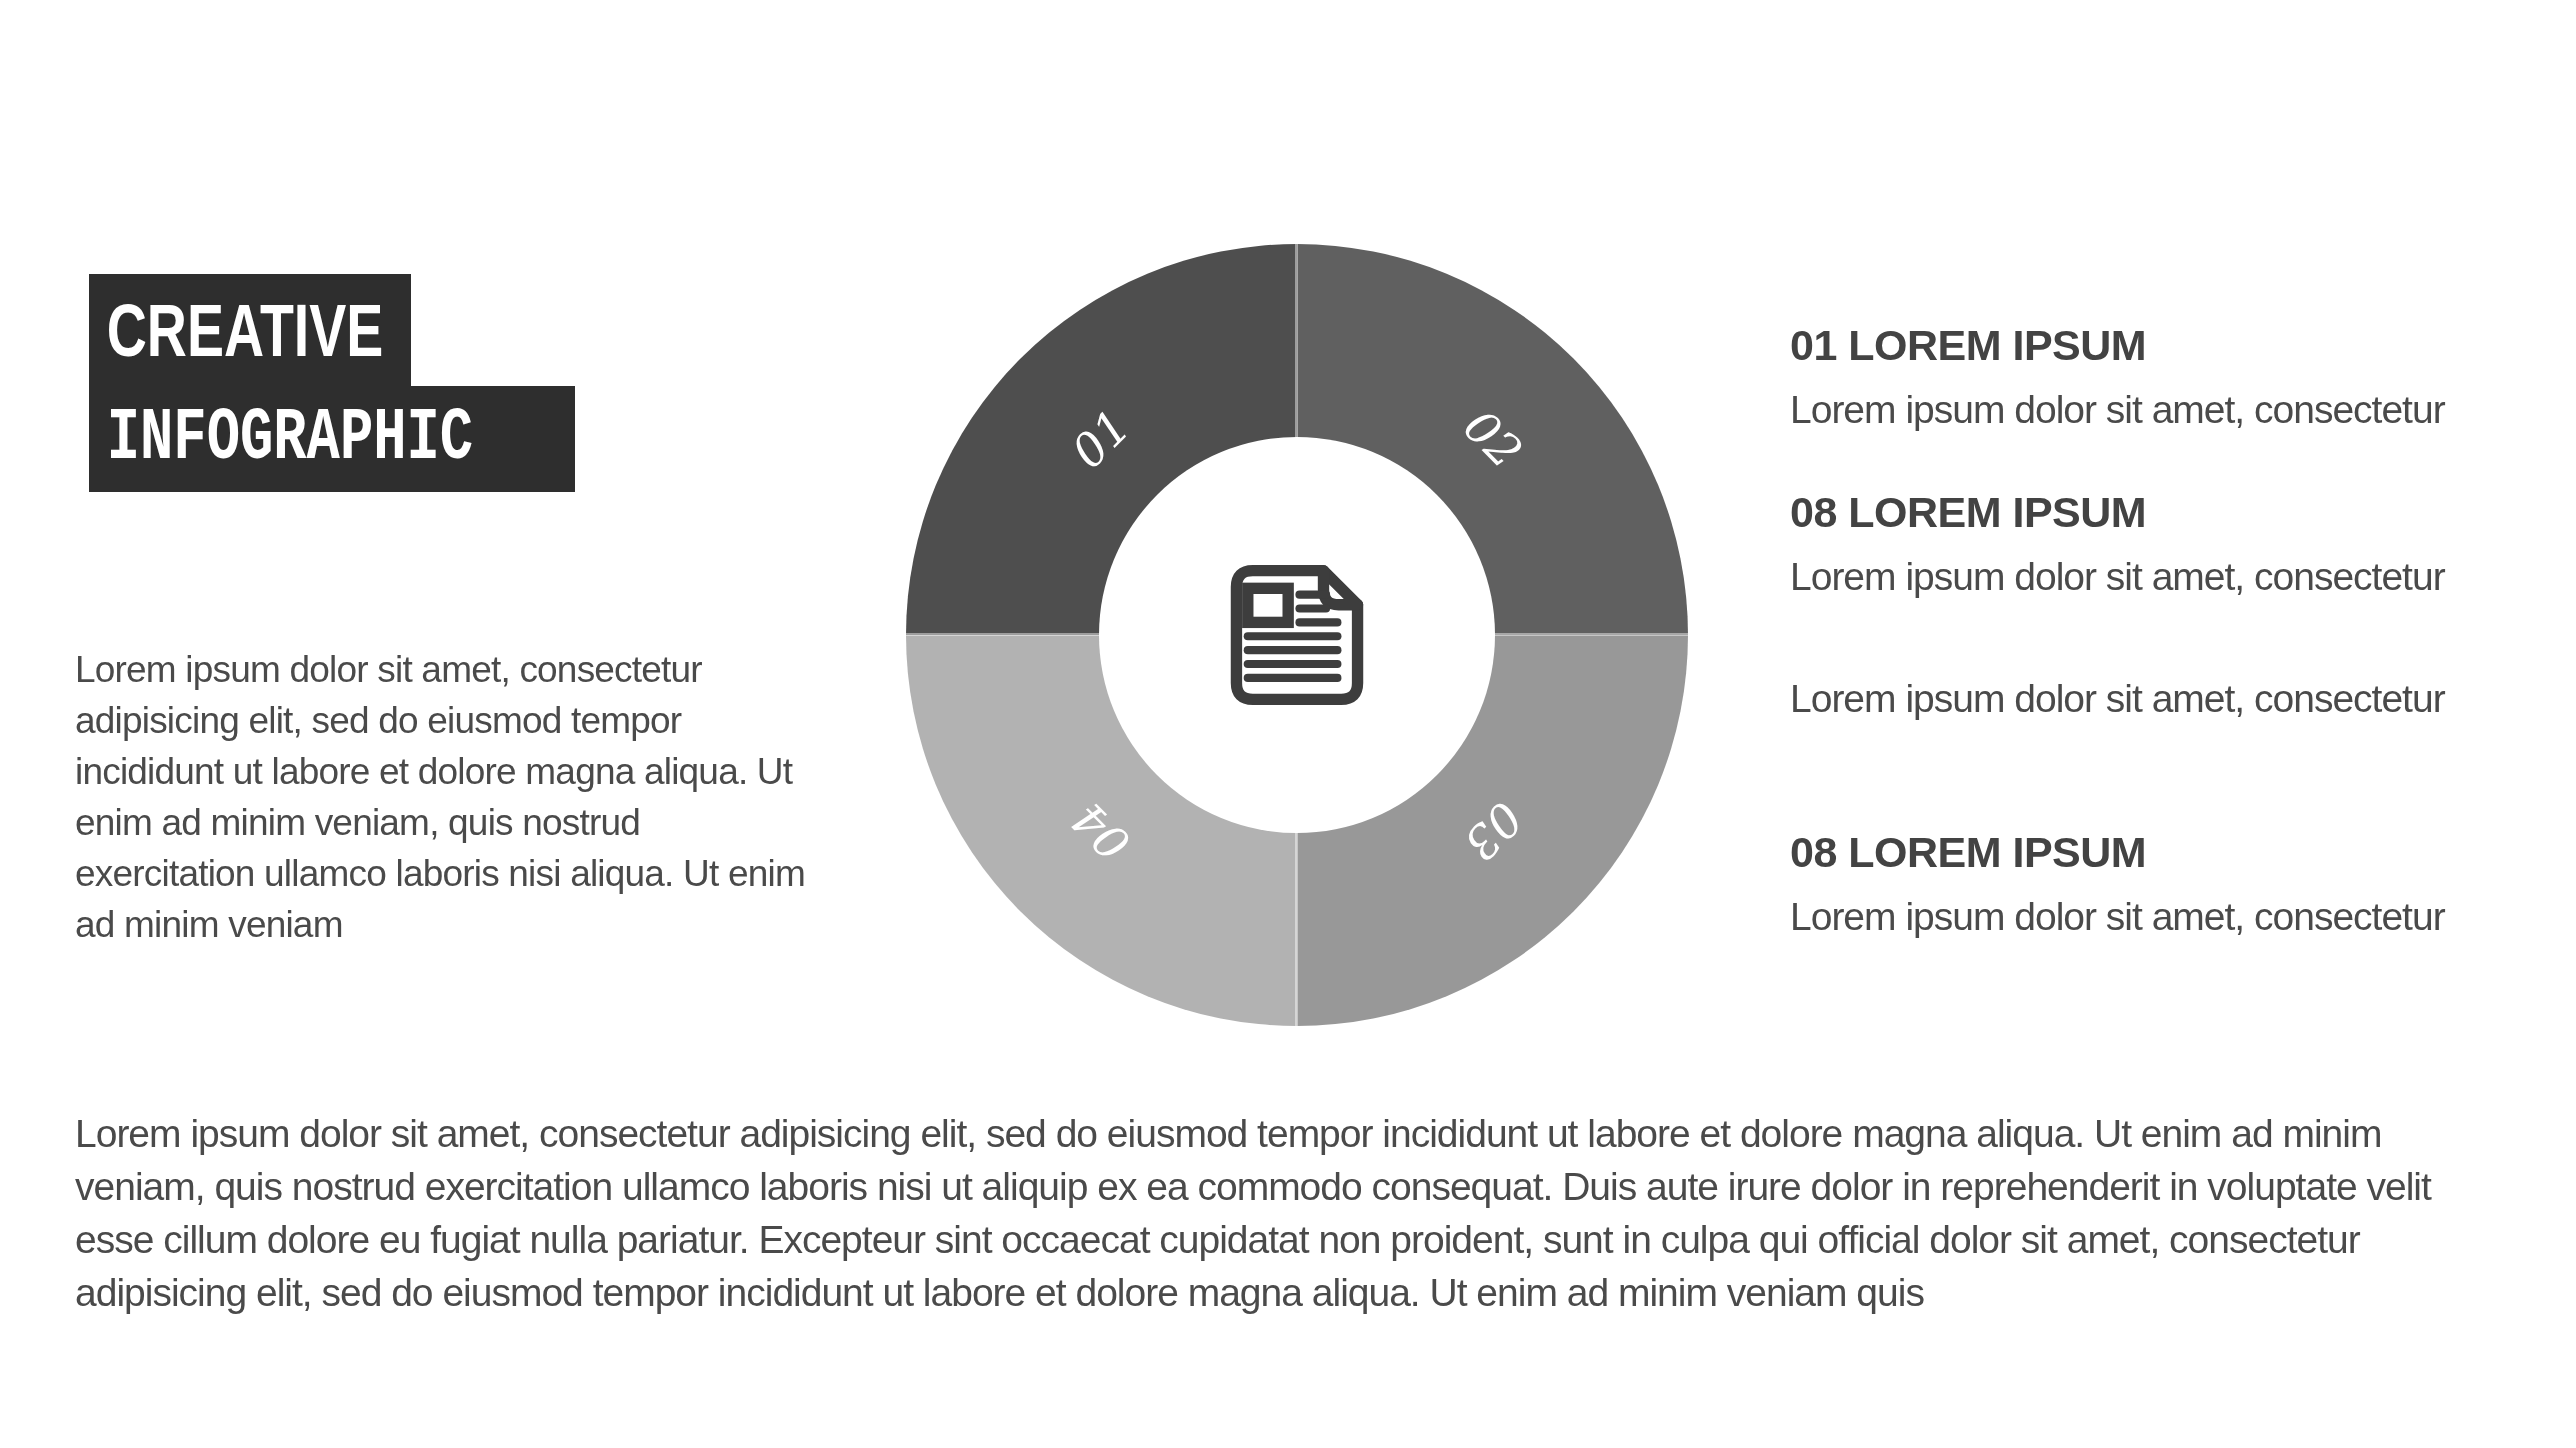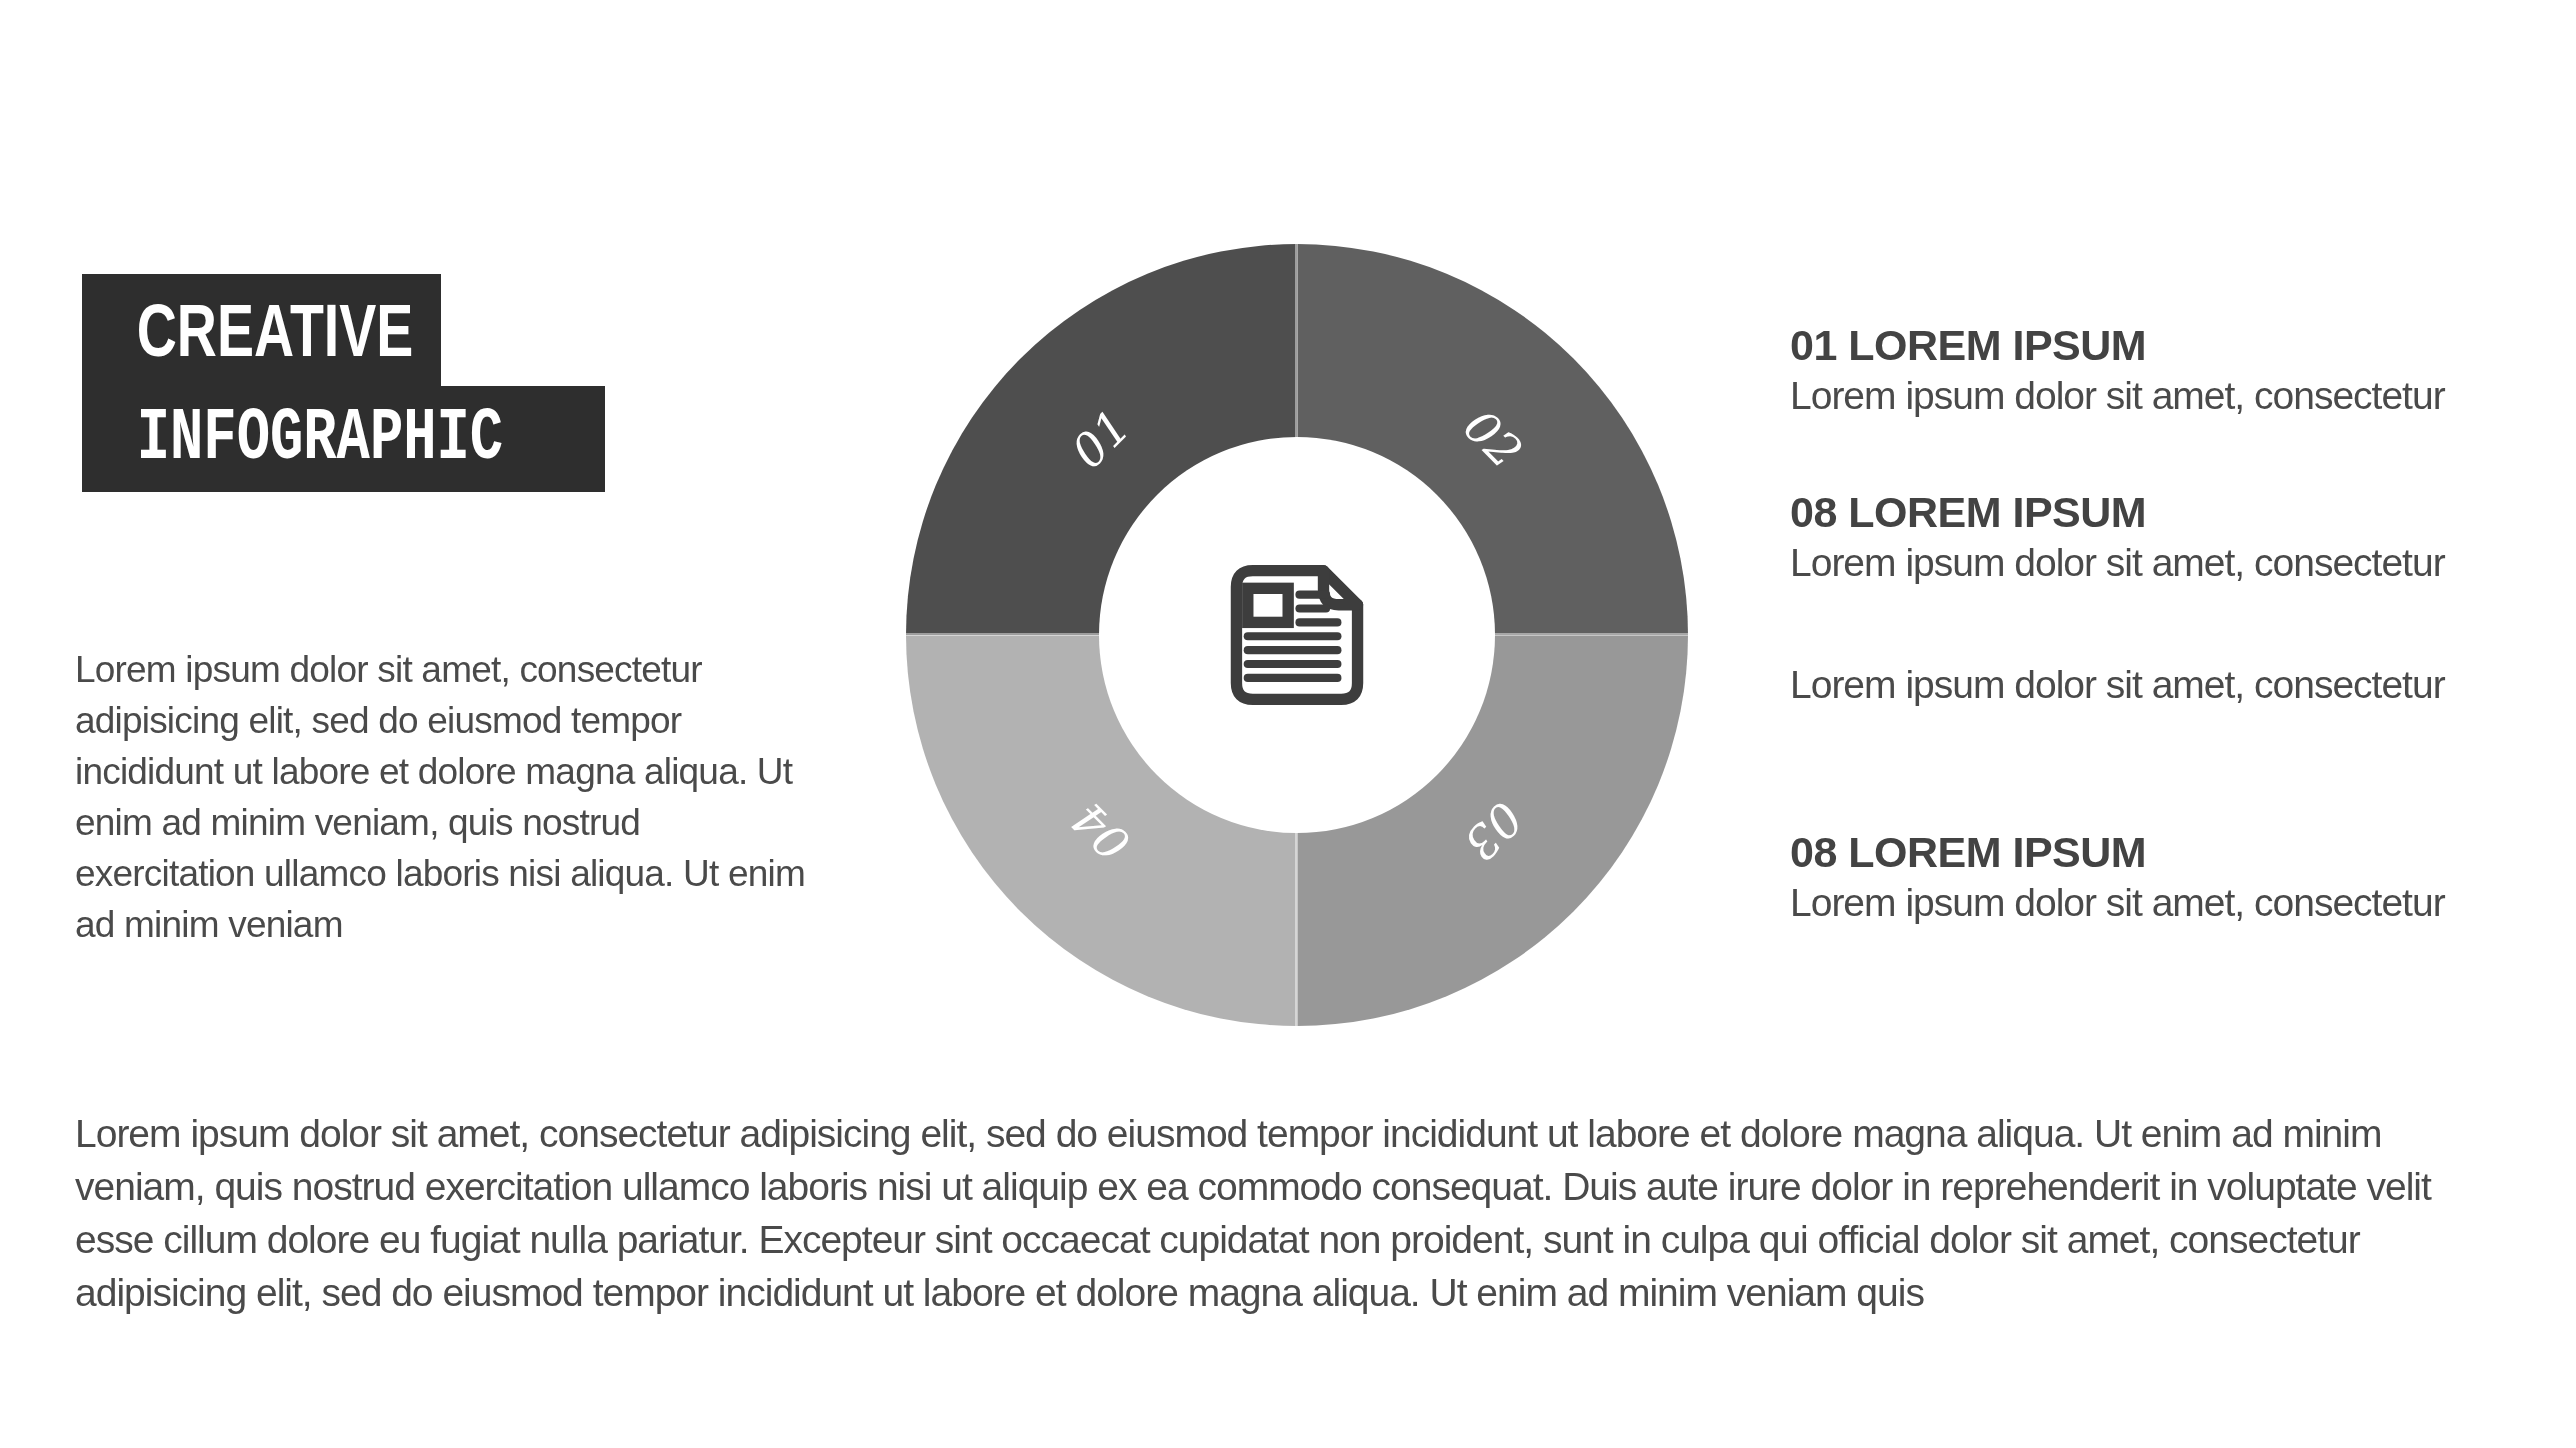--- a/index.html
+++ b/index.html
@@ -8,26 +8,25 @@
     width: 2576px;
     height: 1449px;
     background: var(--page-bg, #ffffff);
     overflow: hidden;
     font-family: "Liberation Sans", sans-serif;
   }
 
   
   .title-box {
     position: absolute;
-    left: 82px;
+    left: 89px;
     background: var(--title-box-bg, #2e2e2e);
     color: var(--title-text, #ffffff);
     overflow: hidden;
     white-space: nowrap;
-    padding-left: 37px;
   }
   .title-box .tb-text {
     display: inline-block;
     font-weight: bold;
     font-size: 75px;
     transform: scaleX(0.74);
     transform-origin: 0 50%;
     padding-left: 24px;
     letter-spacing: 0;
   }
@@ -113,21 +112,21 @@
   .side-item.i4 { top: 826px; }
   .side-item .heading {
     font-size: 43px;
     font-weight: bold;
     line-height: 52px;
     letter-spacing: -0.5px;
     color: var(--heading-text, #434343);
     white-space: pre;
   }
   .side-item .desc {
-    margin-top: 1px;
+    margin-top: 15px;
     font-size: 39px;
     line-height: 48px;
     letter-spacing: -1px;
     color: var(--body-text, #4a4a4a);
     white-space: nowrap;
   }
 </style>
 </head>
 <body>
 

